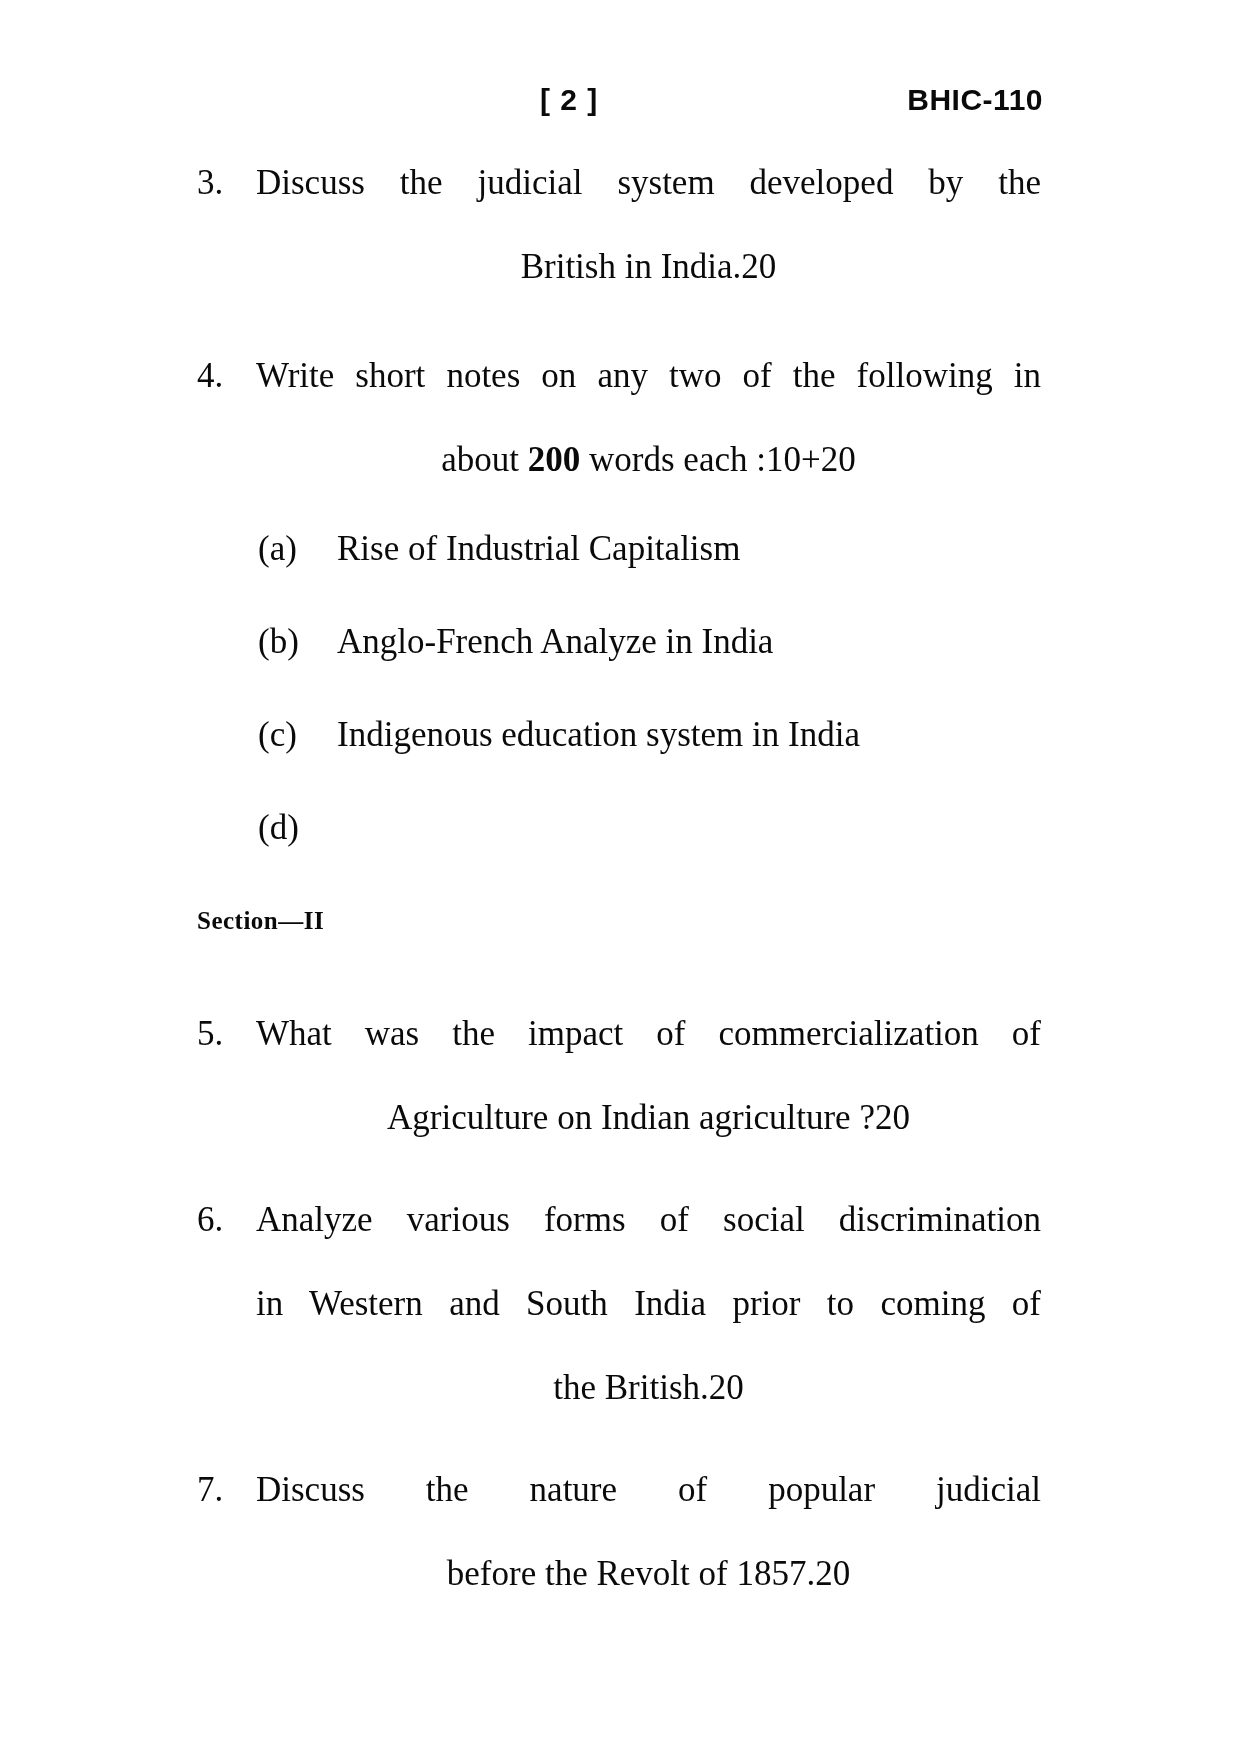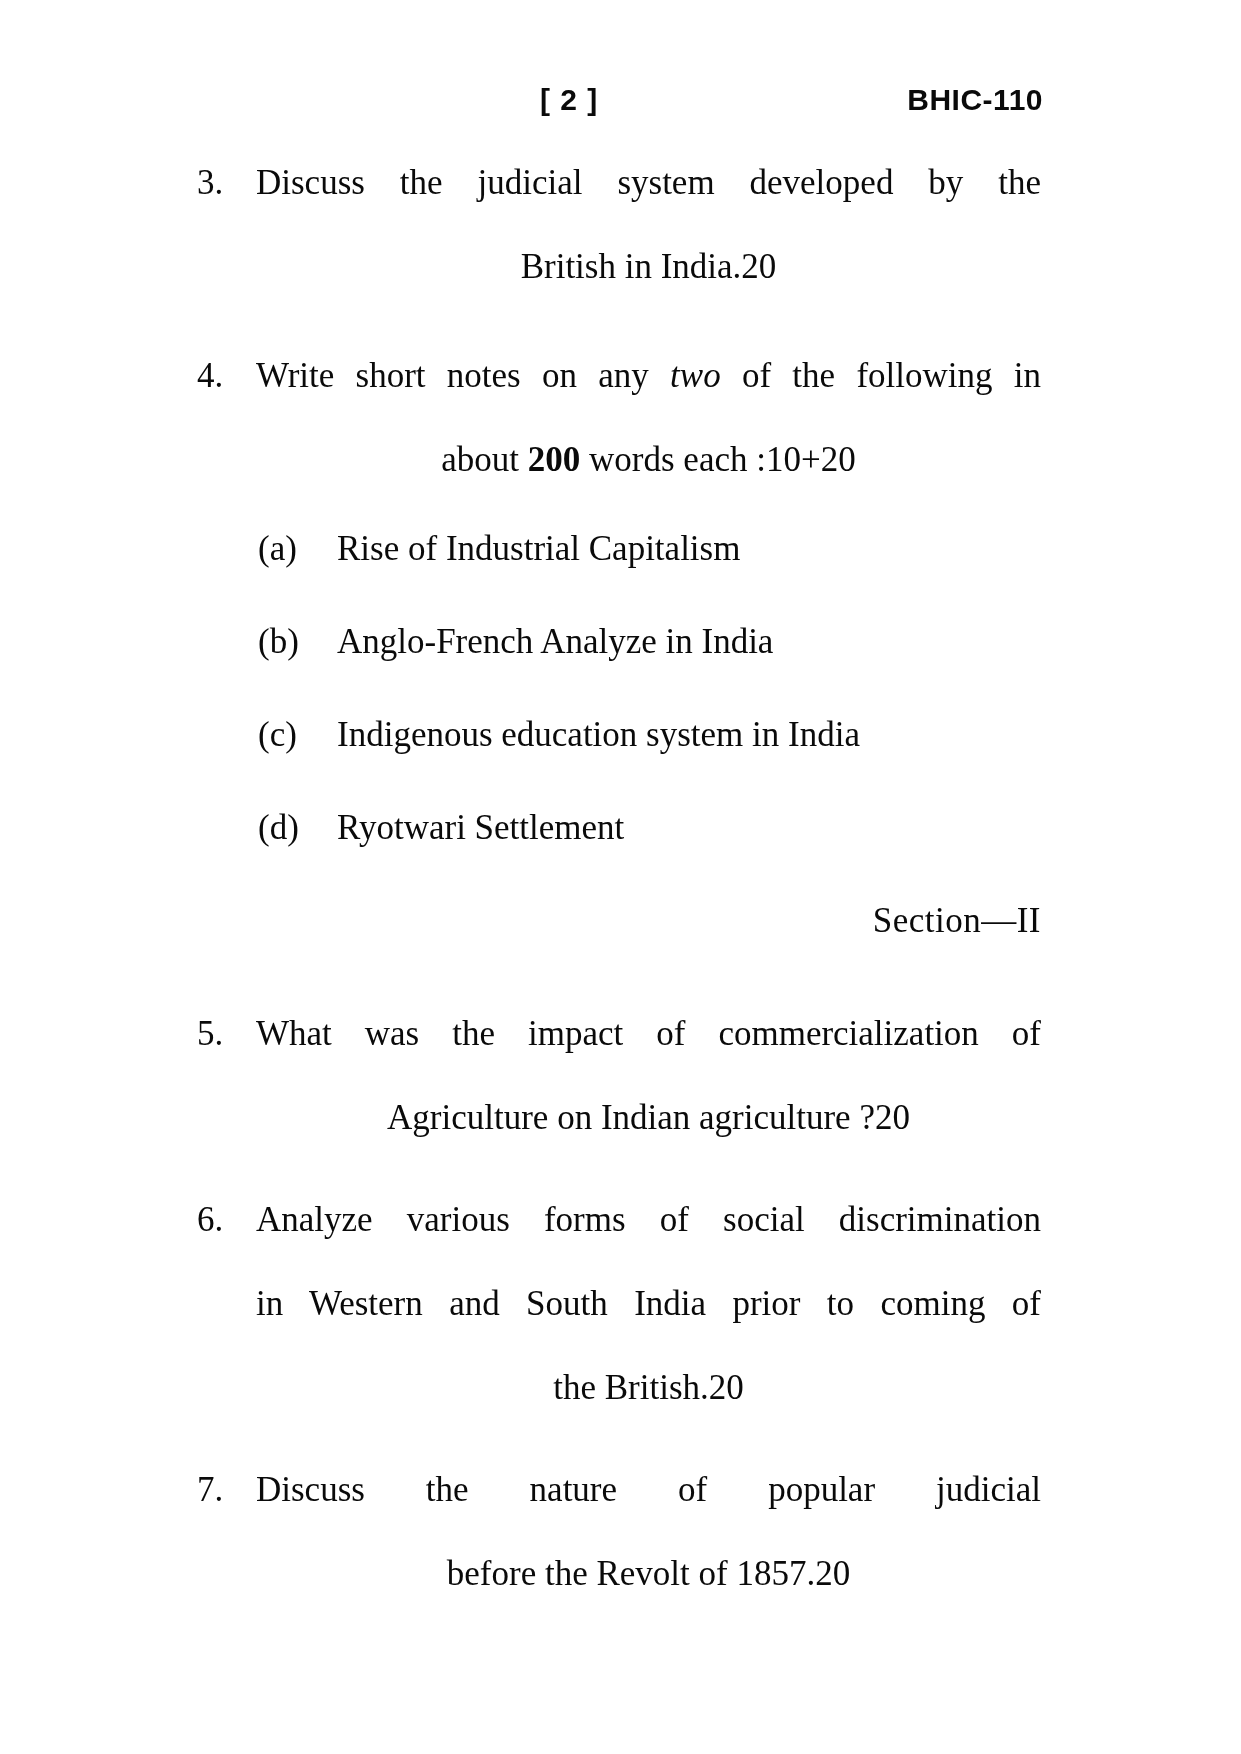--- a/index.html
+++ b/index.html
@@ -35,34 +35,34 @@
   .q.qt { margin-top: 18px; }
   .qnum { position: absolute; left: 0; top: 0; line-height: 84px; }
   .line { line-height: 84px; }
   .line.just {
     text-align: justify;
     text-align-last: justify;
     -moz-text-align-last: justify;
   }
   .line.last { display: flex; justify-content: center; }
   .marks { white-space: nowrap; }
-  .it { font-style: italic; }
+  .it { }
   .bd { font-weight: 700; }
 
   
   .sub { padding-left: 2px; }
   .subline { display: flex; line-height: 93px; }
   .sublabel { width: 79px; flex: 0 0 79px; }
 
   
   .section-heading {
-    text-align: right;
-    font-weight: 400;
+    text-align: left;
+    font-weight: 700;
     line-height: 93px;
-    font-size: 35px;
+    font-size: 25px;
     letter-spacing: 0.5px;
   }
 </style>
 </head>
 <body>
 
 <div class="page">
 
   <div class="header">
     <span class="page-num">[ 2 ]</span>
@@ -95,21 +95,20 @@
         <div class="subline">
           <span class="sublabel">(b)</span>
           <span>Anglo-French Analyze in India</span>
         </div>
         <div class="subline">
           <span class="sublabel">(c)</span>
           <span>Indigenous education system in India</span>
         </div>
         <div class="subline">
           <span class="sublabel">(d)</span>
-          <span>Ryotwari Settlement</span>
         </div>
       </div>
     </div>
 
     <div class="section-heading">Section—II</div>
 
     <div class="q">
       <span class="qnum">5.</span>
       <div class="line just">What was the impact of commercialization of</div>
       <div class="line last">

